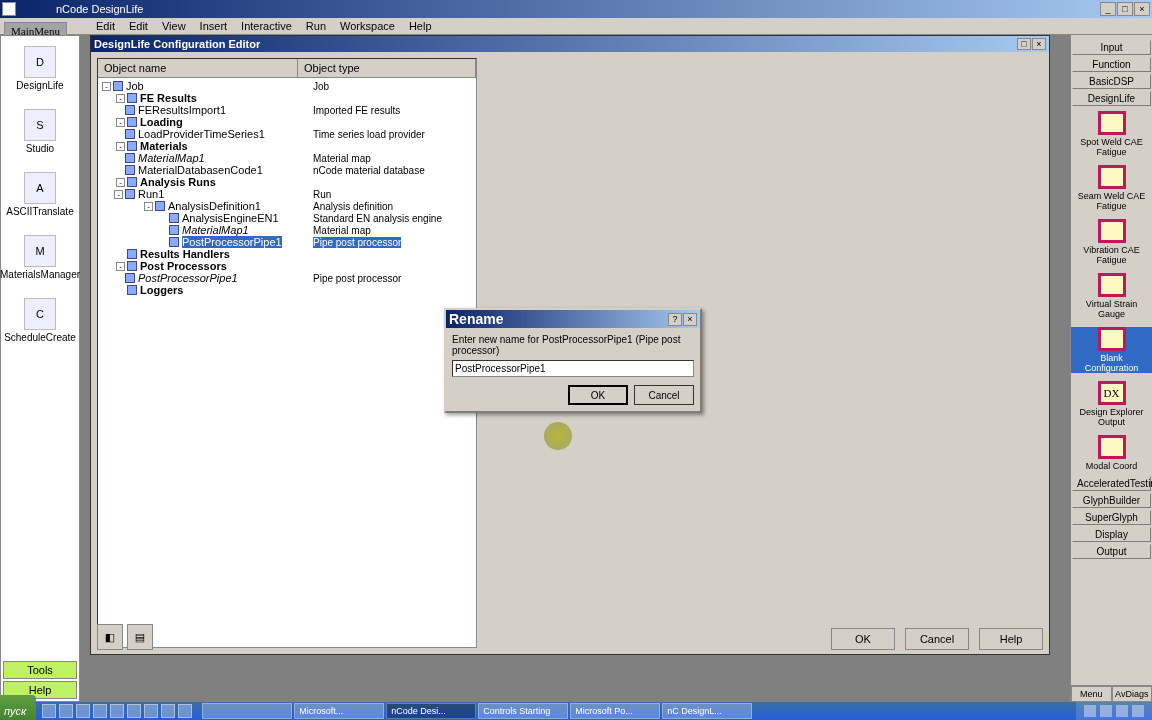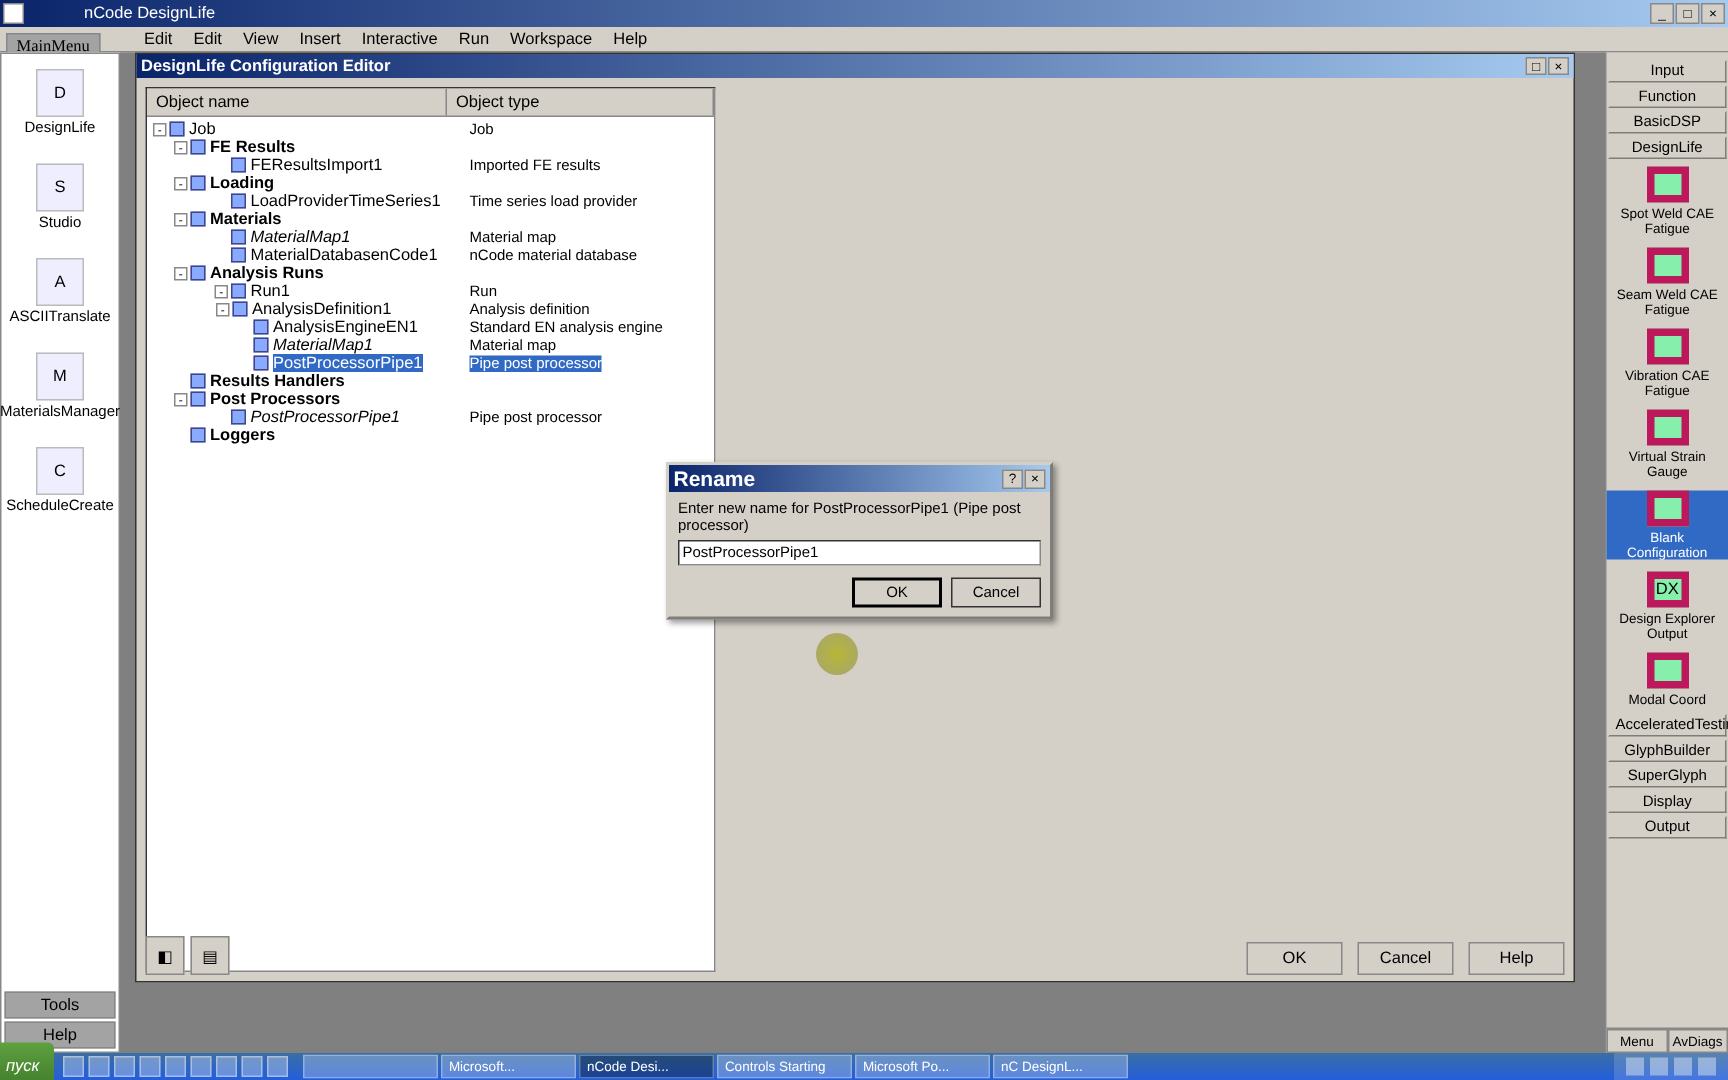--- a/index.html
+++ b/index.html
@@ -17,21 +17,21 @@
 .menubar .item { padding: 1px 6px; cursor: pointer; }
 .menubar .mainmenu-btn { position: absolute; left: 4px; top: 22px; background: #a3a3a3; border: 1px solid #888; padding: 2px 6px; cursor: pointer; font-family: Liberation Serif, serif; }
 
 
 .main-area { position: absolute; top: 35px; left: 0; right: 0; bottom: 18px; display: flex; }
 .left-sidebar { width: 80px; background: #fff; border: 1px solid #888; display: flex; flex-direction: column; align-items: center; padding-top: 10px; }
 .left-sidebar .tool { display: flex; flex-direction: column; align-items: center; margin-bottom: 18px; cursor: pointer; }
 .left-sidebar .tool .ticon { width: 32px; height: 32px; border: 1px solid #bbb; background: #eef; display: flex; align-items: center; justify-content: center; }
 .left-sidebar .tool .tlabel { font-size: 10px; margin-top: 2px; text-align: center; }
 .left-sidebar .bottom-buttons { margin-top: auto; width: 100%; display: flex; flex-direction: column; padding: 2px; gap: 2px; }
-.left-sidebar .bottom-buttons button { border: 1px solid #888; background: #a3a3a3; padding: 2px; cursor: pointer; text-align: center; }
+.left-sidebar .bottom-buttons button { border: 1px solid #888; background: #bef264; padding: 2px; cursor: pointer; text-align: center; }
 
 .center-area { flex: 1; background: #808080; position: relative; }
 
 
 .config-window { position: absolute; left: 10px; top: 0; width: 960px; height: 620px; background: #d4d0c8; border: 1px solid #333; }
 .config-window .cw-title { height: 16px; background: linear-gradient(to right, #0a246a, #a6caf0); color: #fff; display: flex; align-items: center; padding: 0 3px; }
 .config-window .cw-title .t { flex: 1; font-size: 11px; font-weight: bold; }
 .config-window .cw-title .win-btn { width: 14px; height: 12px; background: #d4d0c8; border: 1px solid #888; color: #000; font-size: 9px; display: inline-flex; align-items: center; justify-content: center; margin-left: 1px; cursor: pointer; }
 
 .config-body { position: absolute; top: 16px; left: 0; right: 0; bottom: 40px; padding: 6px; }
@@ -43,21 +43,21 @@
 .tree-rows { padding: 2px 0; }
 .tree-row { display: flex; align-items: center; height: 12px; font-size: 10px; }
 .tree-row .expander { width: 9px; height: 9px; border: 1px solid #888; display: inline-flex; align-items: center; justify-content: center; font-size: 8px; margin-right: 2px; cursor: pointer; line-height: 7px; }
 .tree-row .node-icon { width: 10px; height: 10px; background: #8af; border: 1px solid #448; margin-right: 3px; display: inline-block; }
 .tree-row .name { display: inline-block; }
 .tree-row .type { position: absolute; left: 215px; font-size: 10px; }
 .tree-row.selected .name, .tree-row.selected .type { background: #316ac5; color: #fff; }
 .tree-row .bold { font-weight: bold; }
 .indent-0 { padding-left: 4px; }
 .indent-1 { padding-left: 18px; }
-.indent-2 { padding-left: 45px; }
+.indent-2 { padding-left: 16px; }
 .indent-3 { padding-left: 46px; }
 .indent-4 { padding-left: 60px; }
 
 .tree-rows .tree-row { position: relative; }
 
 .config-footer { position: absolute; bottom: 4px; right: 6px; display: flex; gap: 10px; }
 .config-footer button { width: 64px; height: 22px; border: 1px solid #888; background: #d4d0c8; cursor: pointer; }
 .config-footer-left { position: absolute; bottom: 4px; left: 6px; display: flex; gap: 4px; }
 .config-footer-left .sbtn { width: 26px; height: 26px; border: 1px solid #888; background: #d4d0c8; cursor: pointer; }
 
@@ -70,21 +70,21 @@
 .rename-dialog input[type="text"] { width: 100%; border: 1px inset #888; padding: 2px; background: #fff; font-size: 10px; }
 .rename-dialog .rd-buttons { display: flex; justify-content: flex-end; gap: 6px; margin-top: 8px; }
 .rename-dialog .rd-buttons button { width: 60px; height: 20px; border: 1px solid #333; background: #d4d0c8; cursor: pointer; font-size: 10px; }
 .rename-dialog .rd-buttons button.default { border: 2px solid #000; }
 .rd-title .win-btn { width: 14px; height: 13px; background: #d4d0c8; border: 1px solid #888; color: #000; font-size: 9px; display: inline-flex; align-items: center; justify-content: center; margin-left: 1px; cursor: pointer; }
 
 
 .right-sidebar { width: 82px; background: #d4d0c8; border-left: 1px solid #888; display: flex; flex-direction: column; padding-top: 4px; }
 .right-sidebar .pheader { border: 1px outset #d4d0c8; padding: 1px 4px; font-size: 10px; text-align: center; cursor: pointer; margin: 1px; }
 .right-sidebar .pitem { display: flex; flex-direction: column; align-items: center; margin: 4px 0; cursor: pointer; }
-.right-sidebar .pitem .picon { width: 28px; height: 24px; border: 5px solid #be185d; background: #86efac; display: flex; align-items: center; justify-content: center; }
+.right-sidebar .pitem .picon { width: 28px; height: 24px; border: 3px solid #be185d; background: #fef9c3; display: flex; align-items: center; justify-content: center; font-family: Liberation Serif, serif; }
 .right-sidebar .pitem .plabel { font-size: 9px; text-align: center; line-height: 10px; margin-top: 2px; width: 70px; }
 .right-sidebar .pitem.selected { background: #316ac5; color: #fff; }
 .right-sidebar .footer { margin-top: auto; display: flex; border-top: 1px solid #888; }
 .right-sidebar .footer .tab { flex: 1; padding: 2px; font-size: 9px; text-align: center; border: 1px solid #888; cursor: pointer; }
 
 
 .taskbar { position: absolute; bottom: 0; left: 0; right: 0; height: 18px; background: linear-gradient(#3a6ea5, #245edb); display: flex; align-items: center; }
 .taskbar .start { height: 33px; background: linear-gradient(#5fa03f, #3d7a2a); color: #fff; padding: 0 10px 0 4px; font-style: italic; font-size: 11px; display: flex; align-items: center; cursor: pointer; border-radius: 0 4px 4px 0; }
 .taskbar .tray-icons { display: flex; gap: 3px; padding: 0 6px; }
 .taskbar .tray-icons .ti { width: 14px; height: 14px; background: rgba(255,255,255,0.3); border: 1px solid rgba(255,255,255,0.4); }

